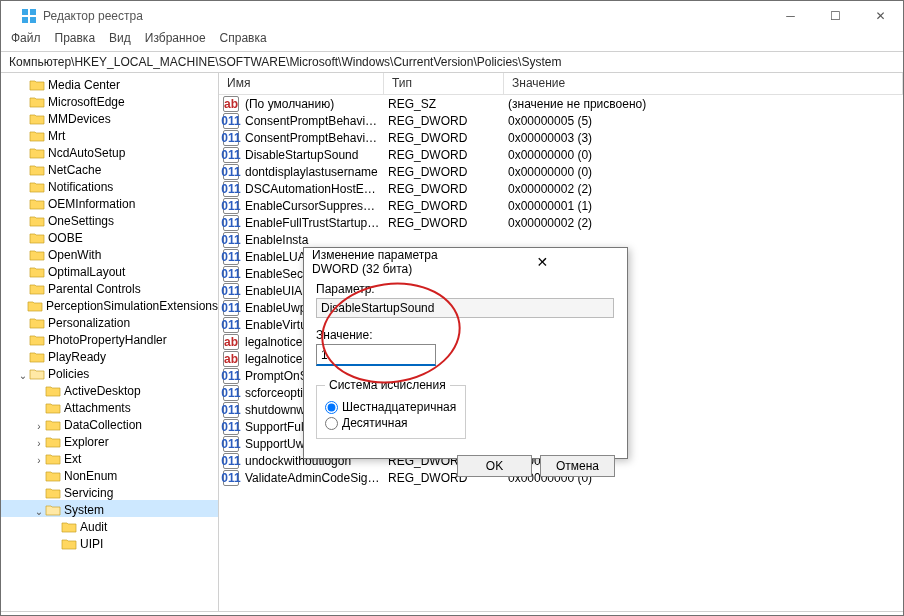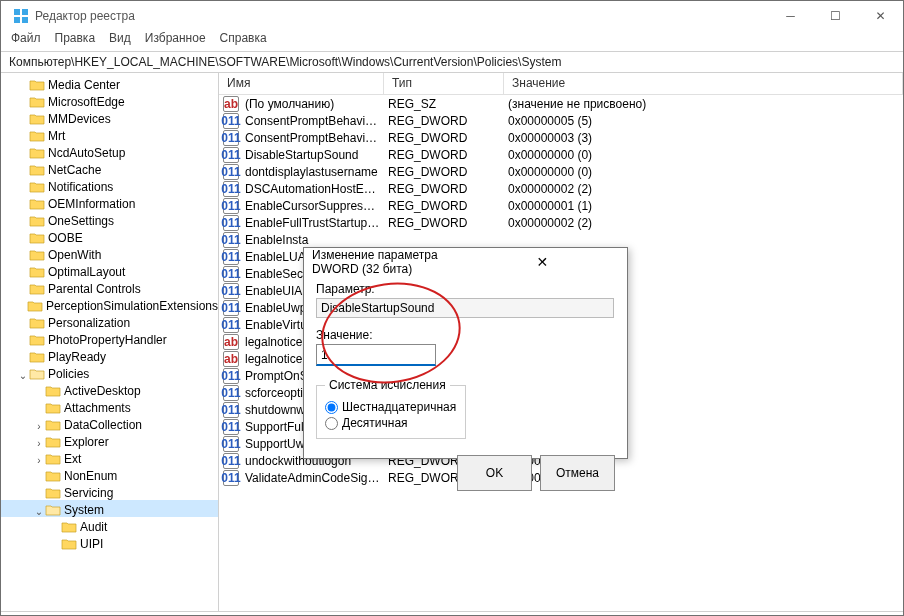--- a/index.html
+++ b/index.html
@@ -1,18 +1,18 @@
 <!DOCTYPE html>
 <html><head>
 <meta charset="utf-8">
 <style>
 * { box-sizing: border-box; margin: 0; padding: 0; font-family: "Segoe UI", Tahoma, sans-serif; font-size: 12px; }
 html, body { width: 904px; height: 616px; overflow: hidden; }
 .window { width: 904px; height: 616px; border: 1px solid #6f6f6f; background: #fff; display: flex; flex-direction: column; }
-.titlebar { height: 30px; display: flex; align-items: center; padding-left: 12px; background: #fff; }
+.titlebar { height: 30px; display: flex; align-items: center; padding-left: 20px; background: #fff; }
 .titlebar .app-icon { width: 16px; height: 16px; margin-right: 6px; }
 .titlebar .title { flex: 1; color: #555; }
 .win-controls { display: flex; height: 100%; }
 .win-controls div { width: 45px; display: flex; align-items: center; justify-content: center; color: #555; }
 .menubar { height: 20px; display: flex; gap: 14px; padding-left: 10px; color: #444; }
 .menubar span { cursor: default; }
 .addressbar { height: 22px; border-top: 1px solid #d0d0d0; border-bottom: 1px solid #d0d0d0; padding: 3px 8px; color: #222; background: #fff; }
 .body { flex: 1; display: flex; min-height: 0; }
 .tree { width: 218px; border-right: 1px solid #d0d0d0; overflow: auto; padding: 2px 0; }
 .tree-row { height: 17px; display: flex; align-items: flex-end; white-space: nowrap; padding-left: 4px; }
@@ -44,21 +44,21 @@
 .dlg-body { flex: 1; padding: 4px 12px 10px 12px; position: relative; }
 .dlg-label { margin-top: 2px; margin-bottom: 2px; }
 .dlg-input-ro { width: 298px; height: 20px; border: 1px solid #bbb; background: #f5f5f5; padding: 2px 4px; }
 .dlg-row2 { display: flex; gap: 12px; margin-top: 8px; flex-direction: column; }
 .dlg-col1 { width: 150px; }
 .dlg-input { width: 120px; height: 22px; border: 1px solid #888; border-bottom: 2px solid #0067c0; padding: 2px 4px; }
 .fieldset { border: 1px solid #ccc; padding: 6px 8px 8px 8px; width: 150px; }
 .fieldset legend { padding: 0 4px; }
 .radio-row { display: flex; align-items: center; gap: 4px; margin-top: 2px; }
 .dlg-buttons { display: flex; justify-content: flex-end; gap: 8px; margin-top: 16px; }
-.dlg-buttons button { width: 75px; height: 36px; border: 1px solid #888; background: #f0f0f0; }
+.dlg-buttons button { width: 75px; height: 22px; border: 1px solid #888; background: #f0f0f0; }
 
 
 .ellipse { position: absolute; border: 2px solid #d02020; border-radius: 50%; pointer-events: none; }
 </style>
 </head>
 <body>
 
 <div class="window">
 
   <div class="titlebar">

